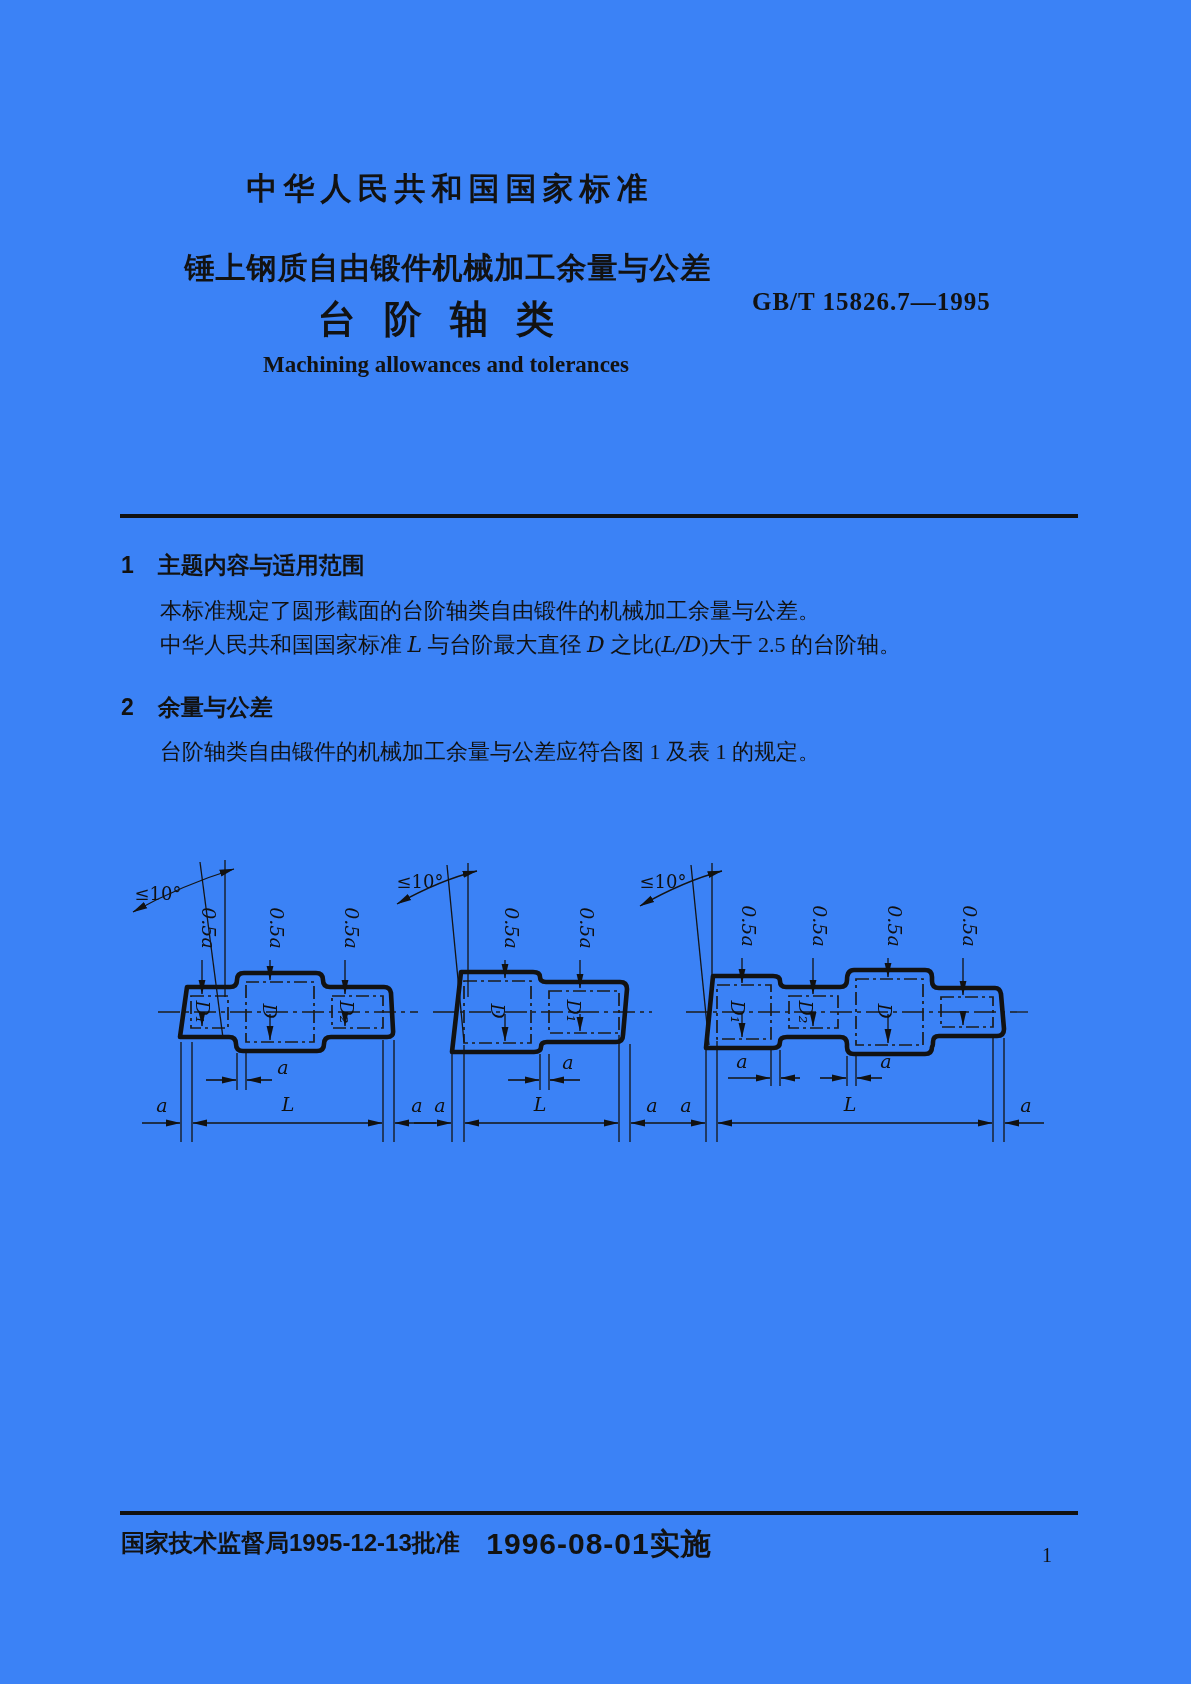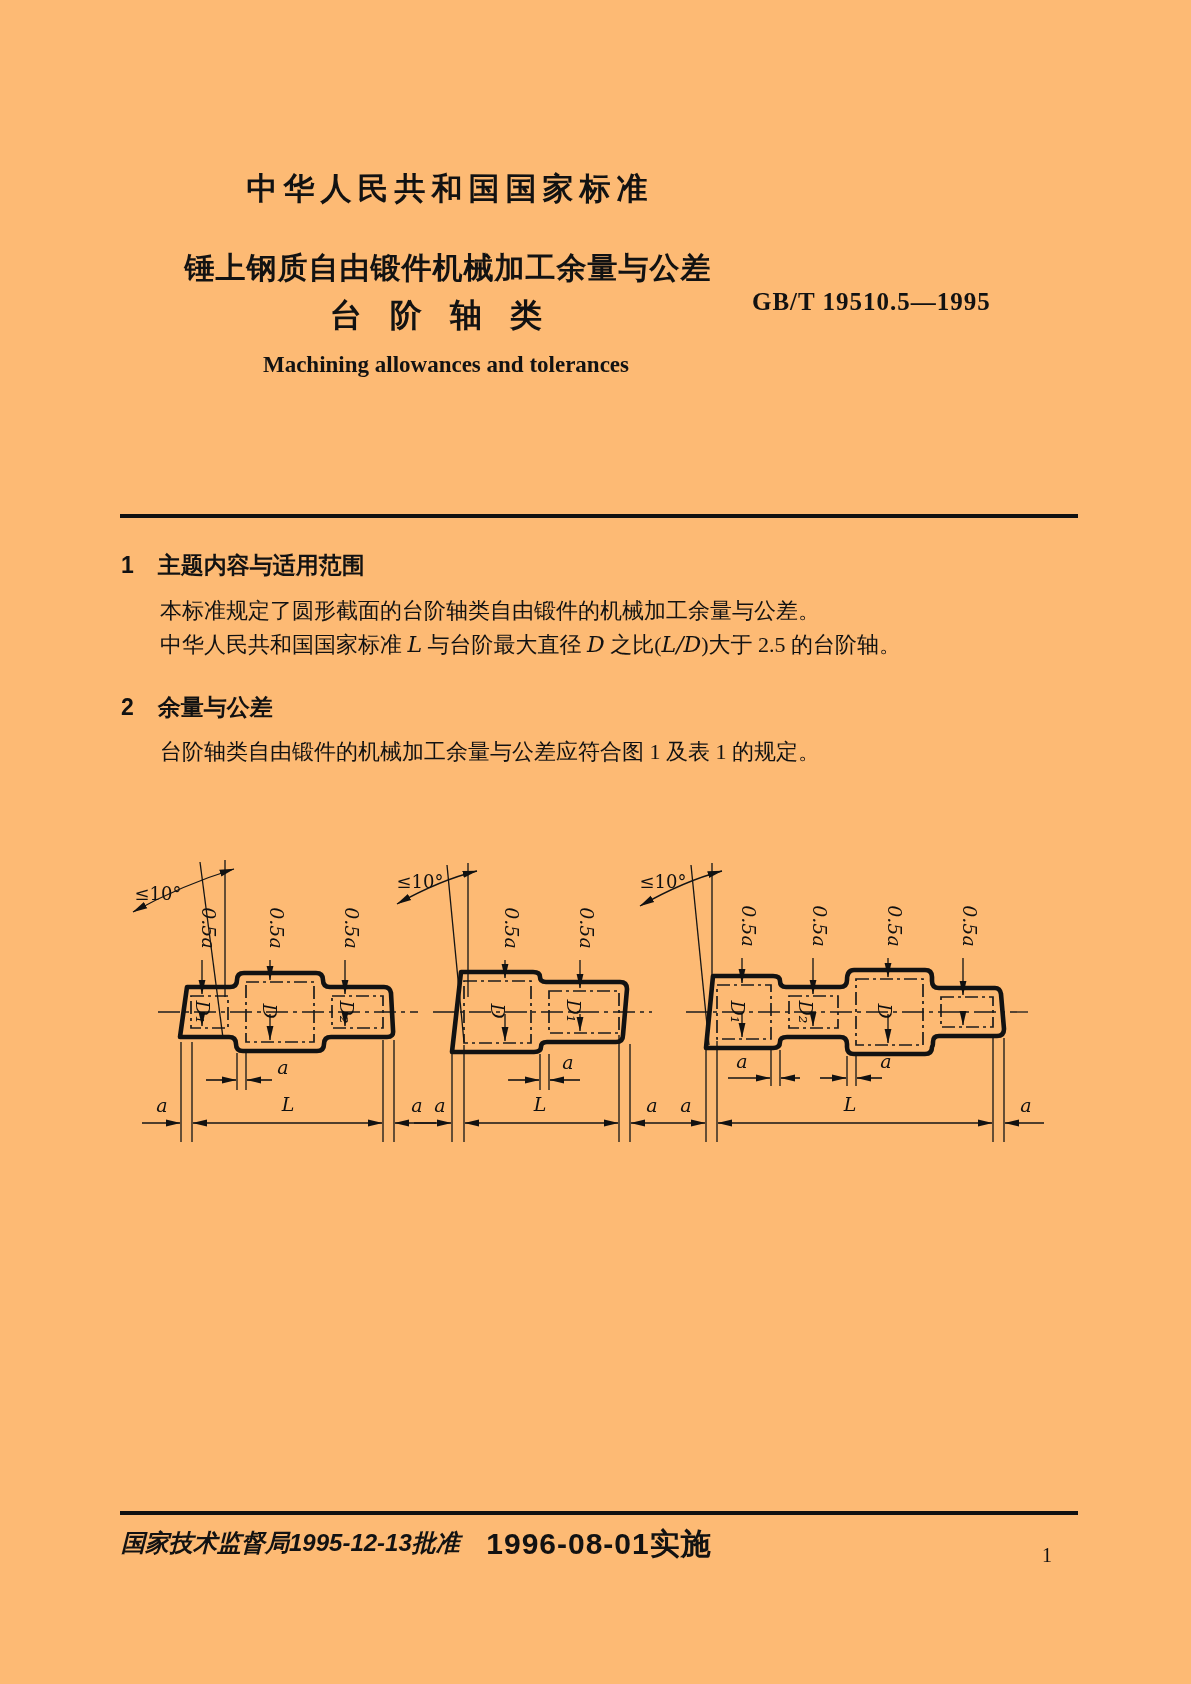--- a/index.html
+++ b/index.html
@@ -1,31 +1,31 @@
 <!DOCTYPE html>
 <html><head>
 <meta charset="utf-8">
 <style>
   html,body{margin:0;padding:0;background:#e8e8e8;}
-  #page{position:relative;width:1191px;height:1684px;background:#fdba74;margin:0 auto;
+  #page{position:relative;width:1191px;height:1684px;background:#3b82f6;margin:0 auto;
         font-family:"Liberation Serif",serif;color:#121212;overflow:hidden;}
   .abs{position:absolute;}
   .ctr{text-align:center;}
   .hdr{font-family:"Liberation Sans",sans-serif;font-weight:900;font-size:31px;letter-spacing:6px;}
   .t1{font-family:"Liberation Sans",sans-serif;font-weight:900;font-size:30px;letter-spacing:1px;}
-  .t2{font-family:Liberation Mono, monospace;font-weight:900;font-size:32px;letter-spacing:28px;}
+  .t2{font-family:Liberation Mono, monospace;font-weight:900;font-size:38px;letter-spacing:28px;}
   .code{font-family:"Liberation Serif",serif;font-weight:700;font-size:25px;letter-spacing:1px;}
   .en{font-family:"Liberation Serif",serif;font-weight:700;font-size:23px;}
   .rule{background:#111;}
   .h2{font-family:"Liberation Sans",sans-serif;font-weight:700;font-size:23px;}
   .h2 .num{margin-right:24px;}
   .para{font-size:22px;margin:0;}
   .it{font-style:italic;font-family:"DejaVu Serif",serif;}
   .cap{font-size:22px;}
-  .fl{font-family:"Liberation Sans",sans-serif;font-weight:700;font-size:24px;font-style:italic;}
+  .fl{font-family:"Liberation Sans",sans-serif;font-weight:700;font-size:24px;}
   .fr{font-family:"Liberation Sans",sans-serif;font-weight:700;font-size:30px;letter-spacing:1px;text-align:center;}
   .pn{font-size:20px;}
   
   .outline{fill:none;stroke:#121212;stroke-width:4.6;stroke-linejoin:round;}
   .inner{fill:none;stroke:#1c1c1c;stroke-width:1.7;stroke-dasharray:13 4 3 4;}
   .cl{fill:none;stroke:#1c1c1c;stroke-width:1.3;stroke-dasharray:22 5 4 5;}
   .dim{fill:none;stroke:#141414;stroke-width:1.6;}
   .thin{fill:none;stroke:#141414;stroke-width:1.3;}
   .lbl{font:italic 19px "DejaVu Serif",serif;fill:#101010;}
   .ang{font:18px "DejaVu Serif",serif;fill:#101010;}
@@ -34,21 +34,21 @@
 <body>
 
 <div id="page">
 
   <div class="abs ctr hdr" style="left:120px;top:168px;width:660px;">中华人民共和国国家标准</div>
 
   <div class="abs ctr t1" style="left:118px;top:248px;width:660px;">锤上钢质自由锻件机械加工余量与公差</div>
 
   <div class="abs ctr t2" style="left:120px;top:294px;width:660px;">台阶轴类</div>
 
-  <div class="abs code" style="left:752px;top:288px;width:330px;">GB/T 19510.5—1995</div>
+  <div class="abs code" style="left:752px;top:288px;width:330px;">GB/T 15826.7—1995</div>
 
   <div class="abs ctr en" style="left:118px;top:352px;width:656px;">Machining allowances and tolerances</div>
 
   <div class="abs rule" style="left:120px;top:514px;width:958px;height:4px;"></div>
 
   <div class="abs h2" style="left:121px;top:550px;"><span class="num">1</span><span>主题内容与适用范围</span></div>
 
   <p class="abs para" style="left:160px;top:596px;width:960px;">本标准规定了圆形截面的台阶轴类自由锻件的机械加工余量与公差。</p>
 
   <p class="abs para" style="left:160px;top:630px;width:980px;"><span>中华人民共和国国家标准 </span><span class="it">L</span><span> 与台阶最大直径 </span><span class="it">D</span><span> 之比(</span><span class="it">L/D</span><span>)大于 2.5 的台阶轴。</span></p>

